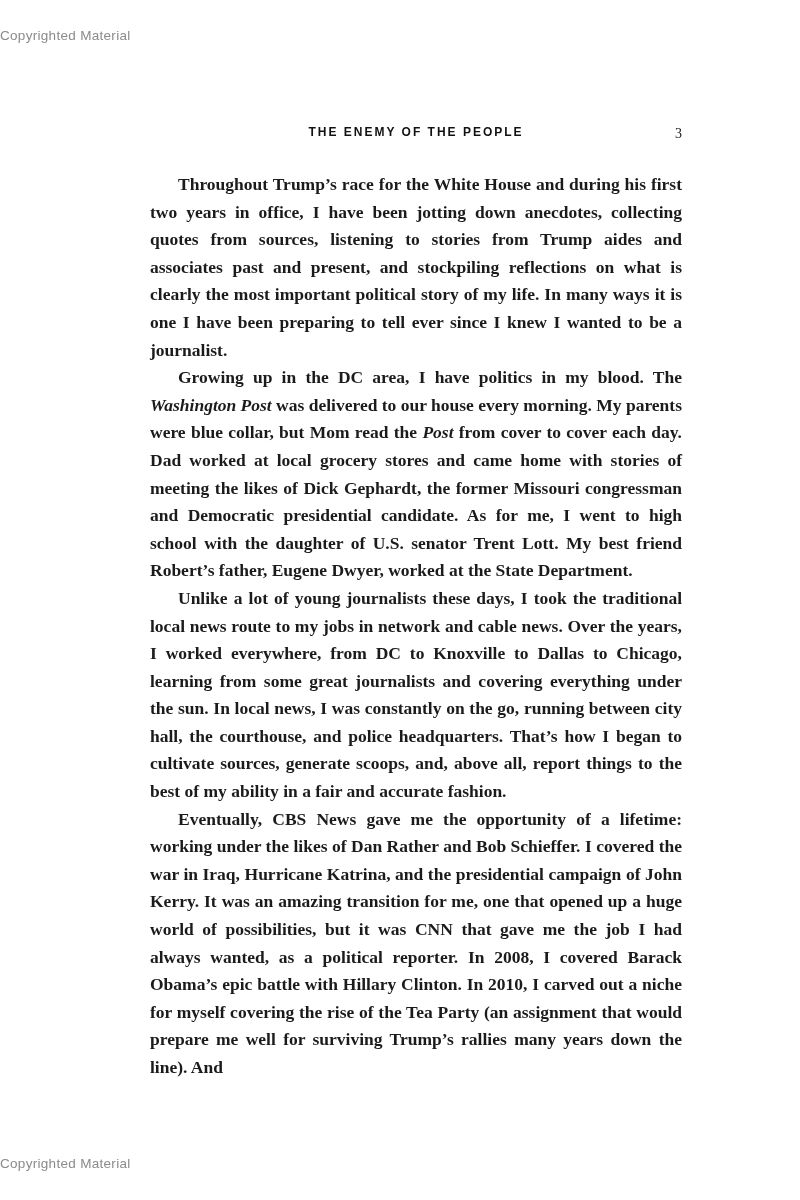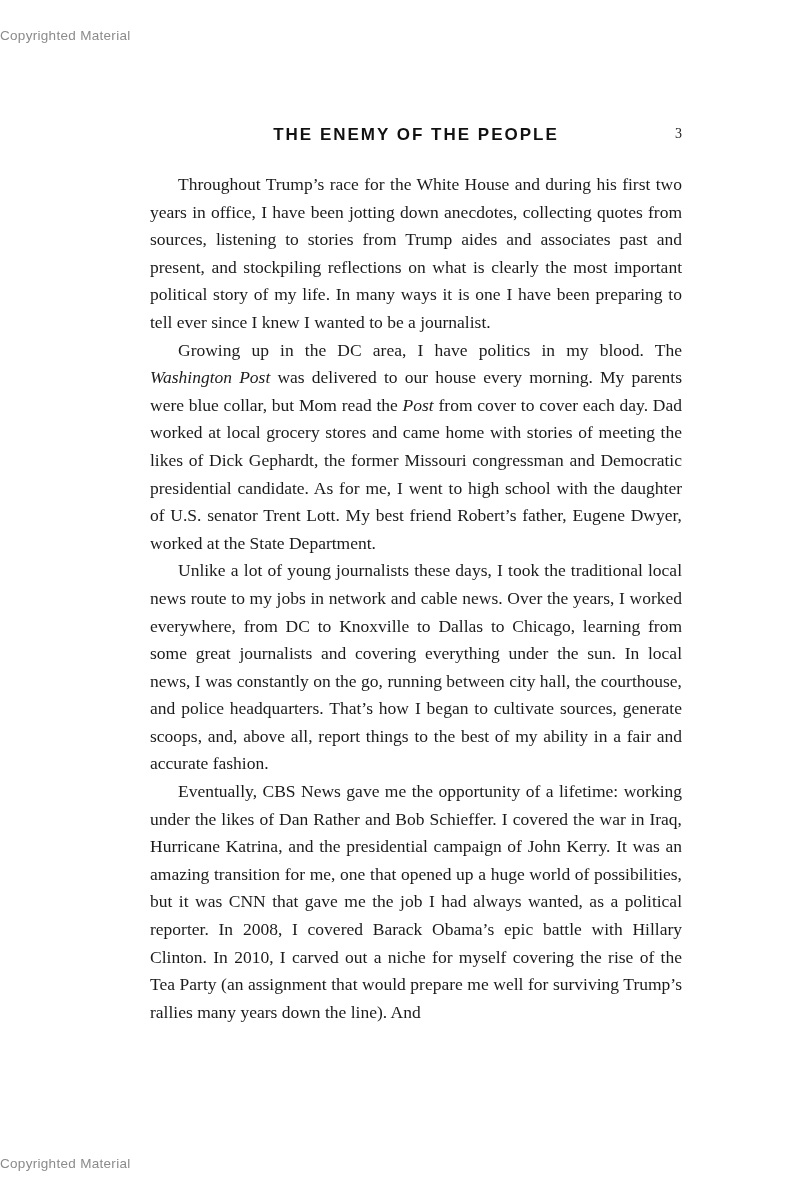--- a/index.html
+++ b/index.html
@@ -33,21 +33,21 @@
     left: 150px;
     width: 532px;
     height: 20px;
   }
   .header-title {
     display: block;
     width: 100%;
     text-align: center;
     font-family: "Liberation Sans", sans-serif;
     font-weight: bold;
-    font-size: 17px;
+    font-size: 12px;
     letter-spacing: 2px;
     color: #111111;
     white-space: nowrap;
   }
   .page-number {
     position: absolute;
     right: 0;
     top: 1px;
     font-family: "Liberation Serif", serif;
     font-size: 14px;
@@ -60,20 +60,21 @@
     left: 150px;
     width: 532px;
     font-size: 17.5px;
     line-height: 27.6px;
     color: #1b1b1b;
     text-align: justify;
   }
   .body-block p {
     margin: 0;
     text-indent: 28px;
+    font-weight: bold;
   }
   .body-block i {
     font-style: italic;
   }
 </style>
 </head>
 <body>
 
 <div class="page">
 

